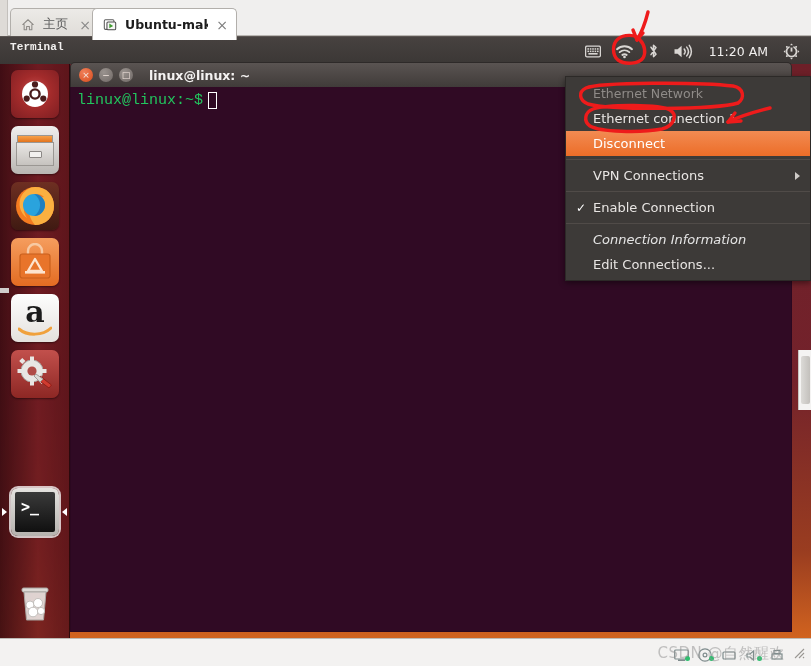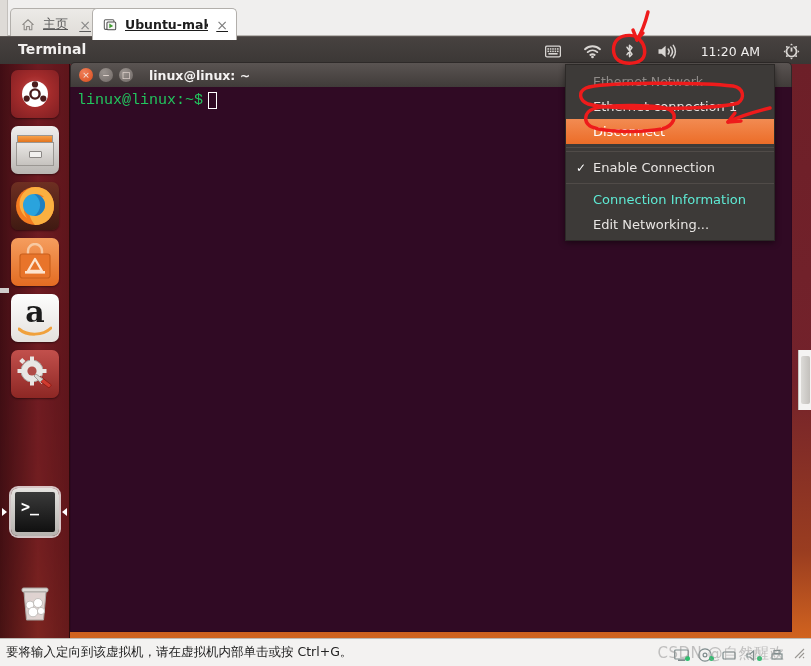--- a/index.html
+++ b/index.html
@@ -20,21 +20,21 @@
   .tabstrip:before{
     content:""; position:absolute; left:0; top:0; width:7px; height:36px;
     background:#dedbd7; border-right:1px solid #c3c0bc;
   }
   .tab {
     position: absolute; top: 8px; height: 32px;
     display: flex; align-items: center; gap: 8px;
     padding: 0 8px 0 10px;
     border: 1px solid #b2afab; border-bottom: none;
     border-radius: 5px 5px 0 0;
-    font-size: 12.5px; color: #3a3a3a; text-decoration: underline;
+    font-size: 12.5px; color: #3a3a3a;
   }
   .tab.inactive {
     left: 10px; width: 90px;
     background: linear-gradient(#eceae7,#dedbd6);
     color: #5a5a5a;
   }
   .tab.active {
     left: 92px; width: 145px;
     background: #ffffff; color: #1d1d1d; font-weight: bold;
     z-index: 3;
@@ -45,25 +45,26 @@
   .homeicon{ width:14px; height:14px; flex:0 0 14px; }
   .vmicon{ width:14px; height:14px; flex:0 0 14px; }
 
   
   .ubuntu-panel {
     position: absolute; left: 0; top: 36px; width: 811px; height: 28px;
     background: linear-gradient(#474240, #3b3735);
     border-top: 1px solid #5b5552;
   }
   .panel-title {
-    position: absolute; left: 18px; top: 4px;
-    font-size: 14px; font-weight: bold; color: #f2f0ef;
+    position: absolute; left: 10px; top: 4px;
+    font-size: 11px; font-weight: bold; color: #f2f0ef;
     letter-spacing: .1px;
-  }
-  .tray { position:absolute; right: 4px; top: 0; height: 28px; display:flex; align-items:center; gap:8px; }
+    font-family: Liberation Mono, monospace;
+  }
+  .tray { position:absolute; right: 4px; top: 0; height: 28px; display:flex; align-items:center; gap:0; }
   .tray-item{ height:28px; display:flex; align-items:center; padding: 0 7px; }
   .tray-clock{ font-size:12.5px; color:#f1efee; padding:0 8px; }
 
   
   .desktop {
     position: absolute; left: 0; top: 64px; width: 811px; height: 574px;
     background: linear-gradient(160deg,#5a1f2c 0%, #6b2230 25%, #8a3421 62%, #c4551f 100%);
   }
   .desktop-fill{
     position:absolute; left:0; top:0; width:811px; height:574px;
@@ -124,35 +125,35 @@
   .vm-scroll:before{
     content:""; position:absolute; left:2px; top:6px; width:9px; height:48px;
     background: linear-gradient(90deg,#dcdad7,#c3c0bc); border-radius:2px;
   }
   .vm-scroll-l{
     position:absolute; left:0; top:288px; width:9px; height:5px; background:#cfcccb;
   }
 
   
   .netmenu {
-    position: absolute; left: 565px; top: 64px; width: 210px;
+    position: absolute; left: 565px; top: 76px; width: 246px;
     background: #3d3a38;
     border: 1px solid #2c2927;
     box-shadow: 0 2px 6px rgba(0,0,0,.45);
     padding: 4px 0 3px 0;
     z-index: 30;
   }
   .mi {
     height: 25px; display:flex; align-items:center;
     padding-left: 27px; padding-right: 10px;
     font-size: 13px; color: #e8e5e3; position:relative;
     white-space: nowrap;
   }
   .mi.header{ color:#8f8b88; font-size:12.5px; }
-  .mi.disabled{ color:#5eead4; }
+  .mi.disabled{ color:#e5e5e5;font-style:italic; }
   .mi.selected{ background: linear-gradient(#f28b52,#ec6d28); color:#ffffff; }
   .mi .tick{ position:absolute; left:10px; font-size:12px; color:#ffffff; }
   .mi .arrow{ position:absolute; right:10px; width:0;height:0;
     border-top:4px solid transparent;border-bottom:4px solid transparent;border-left:5px solid #cfcbc8;}
   .msep{ height:1px; background:#504b48; margin:3px 0; }
 
   
   .anno{ position:absolute; left:0; top:0; width:811px; height:666px; pointer-events:none; z-index: 60; }
 
   
@@ -384,49 +385,52 @@
   </div>
 
   <div class="vm-scroll"></div>
   <div class="vm-scroll-l"></div>
 
   <div class="netmenu">
     <div class="mi header">Ethernet Network</div>
     <div class="mi">Ethernet connection 1</div>
     <div class="mi selected">Disconnect</div>
     <div class="msep"></div>
+    <div class="mi">
+      <span>VPN Connections</span>
+      <span class="arrow"></span>
+    </div>
     <div class="msep"></div>
     <div class="mi">
       <span class="tick">✓</span>
       <span>Enable Connection</span>
     </div>
     <div class="msep"></div>
     <div class="mi disabled">Connection Information</div>
-    <div class="mi">Edit Networking...</div>
+    <div class="mi">Edit Connections...</div>
   </div>
 
   <svg class="anno" viewBox="0 0 811 666">
     <g fill="none" stroke="#ee1b1b" stroke-width="3.4" stroke-linecap="round" stroke-linejoin="round">
 
       <path d="M648 12 C645 24 642 32 637 40"></path>
       <path d="M637 40 L633 30 M637 40 L643 33"></path>
 
       <path d="M640 40 C636 34 624 34 618 39 C612 44 612 55 618 60 C625 65 639 64 643 58 C646 53 645 45 640 40 Z"></path>
 
       <path d="M586 88 C600 82 700 82 733 86 C744 88 745 98 738 103 C715 110 610 110 588 104 C579 100 578 92 586 88 Z"></path>
 
       <path d="M593 109 C608 104 660 104 670 110 C678 115 674 126 662 129 C640 133 600 132 590 126 C583 121 585 112 593 109 Z"></path>
 
       <path d="M770 108 C754 112 740 116 728 122"></path>
       <path d="M728 122 L741 121 M728 122 L735 113"></path>
     </g>
   </svg>
 
   <div class="statusbar">
-    <div class="status-text">要将输入定向到该虚拟机，请在虚拟机内部单击或按 Ctrl+G。</div>
 
     <div class="status-icons">
       <div class="vmico">
         <svg width="15" height="13" viewBox="0 0 15 13">
           <rect x="0.7" y="1" width="13.6" height="9" rx="1" fill="none" stroke="#7f8c8d" stroke-width="1.2"></rect>
           <rect x="4" y="10.4" width="7" height="1.6" fill="#7f8c8d"></rect>
         </svg>
         <span class="dot"></span>
       </div>
       <div class="vmico">

